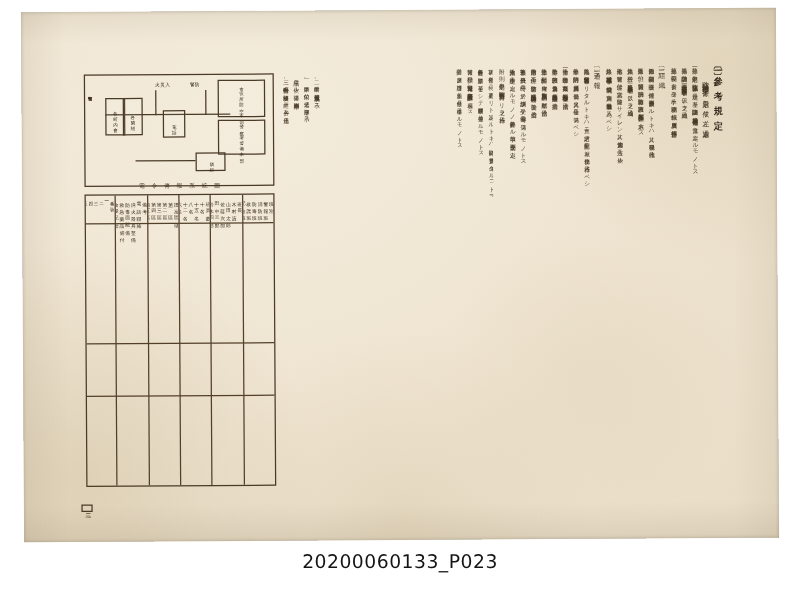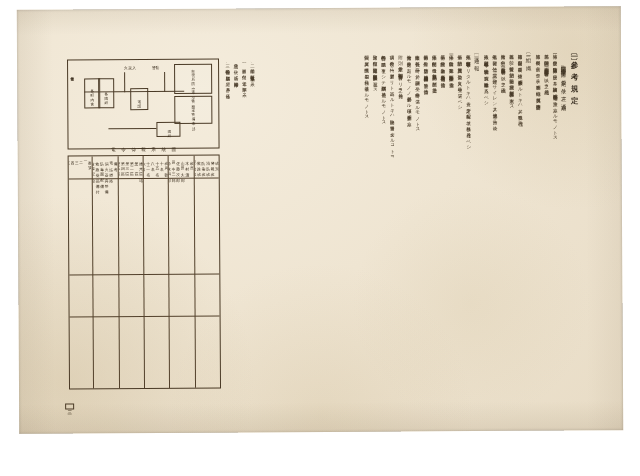--- a/index.html
+++ b/index.html
@@ -396,13 +396,14 @@
           <div>四</div>
           <div>五</div>
 
         </div>
       </div>
     </div>
 
     <div id="pagenum">二三</div>
   </div>
 
+  <div id="caption">20200060133_P023</div>
 </div>
 
 </body></html>

